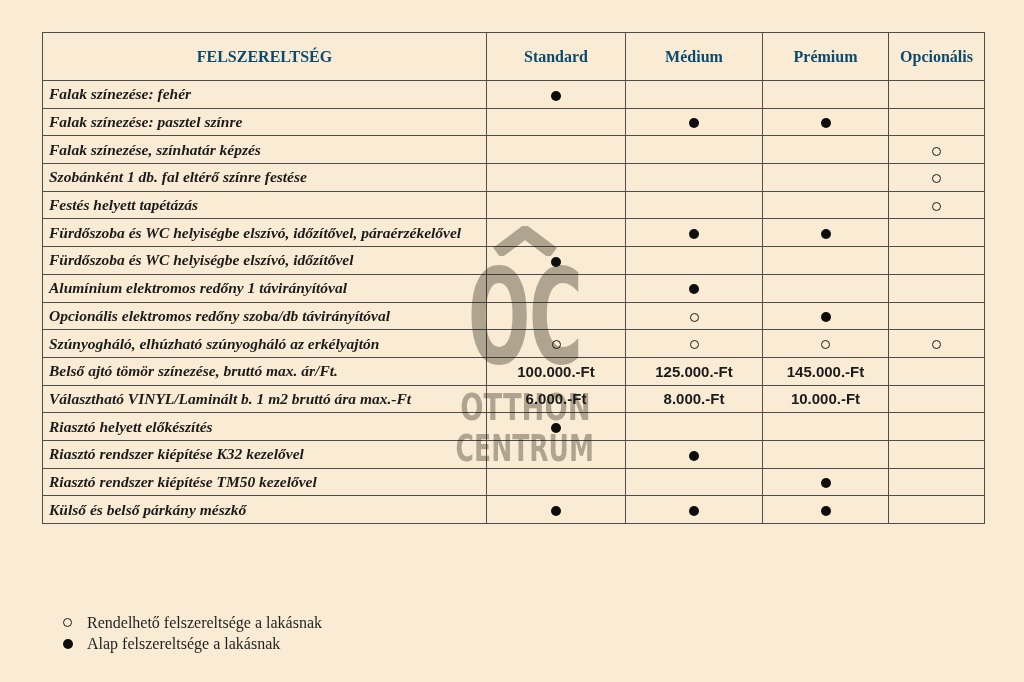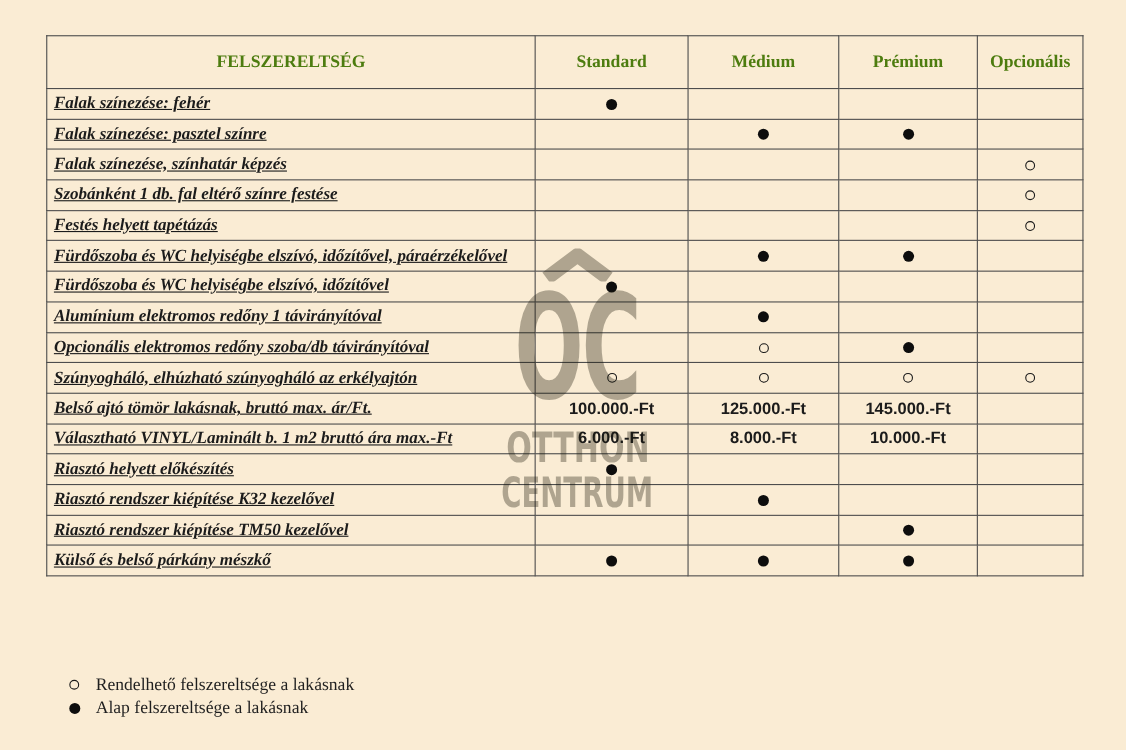--- a/index.html
+++ b/index.html
@@ -22,33 +22,32 @@
     border: 1px solid #4d4d4d;
     overflow: hidden;
     white-space: nowrap;
   }
   .eq-table thead tr { height: 48px; }
   .eq-table tbody tr { height: 27.7px; }
   .eq-table th {
     font-family: "Liberation Serif", serif;
     font-weight: bold;
     font-size: 16px;
-    color: #4d7c0f;
+    color: #0c4a6e;
     text-align: center;
   }
   td.label-cell {
     font-family: "Liberation Serif", serif;
     font-weight: bold;
     font-style: italic;
     font-size: 15.5px;
     color: #1b1b1b;
     padding-left: 6px;
     text-align: left;
     vertical-align: middle;
-    text-decoration: underline;
   }
   td.mark-cell {
     text-align: center;
     vertical-align: middle;
   }
   td.mark-cell.price {
     font-family: Liberation Sans, sans-serif;
     font-weight: bold;
     font-size: 15px;
     color: #1b1b1b;
@@ -207,21 +206,21 @@
         <td class="mark-cell"></td>
       </tr>
       <tr>
         <td class="label-cell">Szúnyogháló, elhúzható szúnyogháló az erkélyajtón</td>
         <td class="mark-cell"><span class="dot open"></span></td>
         <td class="mark-cell"><span class="dot open"></span></td>
         <td class="mark-cell"><span class="dot open"></span></td>
         <td class="mark-cell"><span class="dot open"></span></td>
       </tr>
       <tr>
-        <td class="label-cell">Belső ajtó tömör lakásnak, bruttó max. ár/Ft.</td>
+        <td class="label-cell">Belső ajtó tömör színezése, bruttó max. ár/Ft.</td>
         <td class="mark-cell price">100.000.-Ft</td>
         <td class="mark-cell price">125.000.-Ft</td>
         <td class="mark-cell price">145.000.-Ft</td>
         <td class="mark-cell"></td>
       </tr>
       <tr>
         <td class="label-cell">Választható VINYL/Laminált b. 1 m2 bruttó ára max.-Ft</td>
         <td class="mark-cell price">6.000.-Ft</td>
         <td class="mark-cell price">8.000.-Ft</td>
         <td class="mark-cell price">10.000.-Ft</td>

